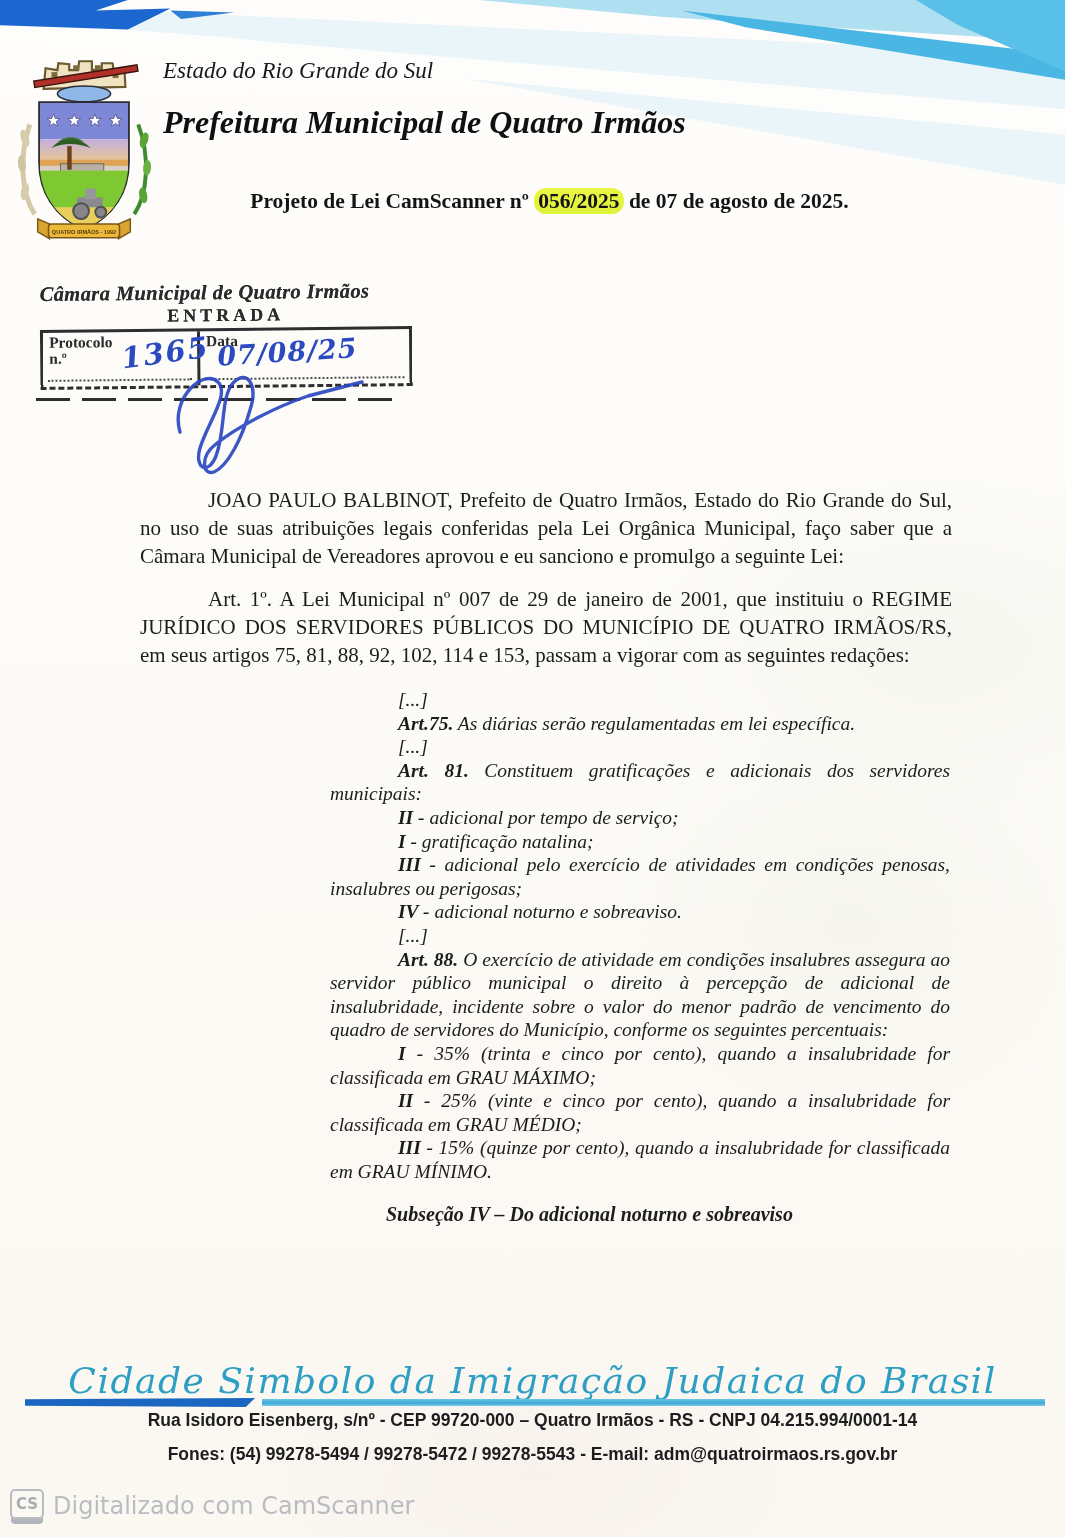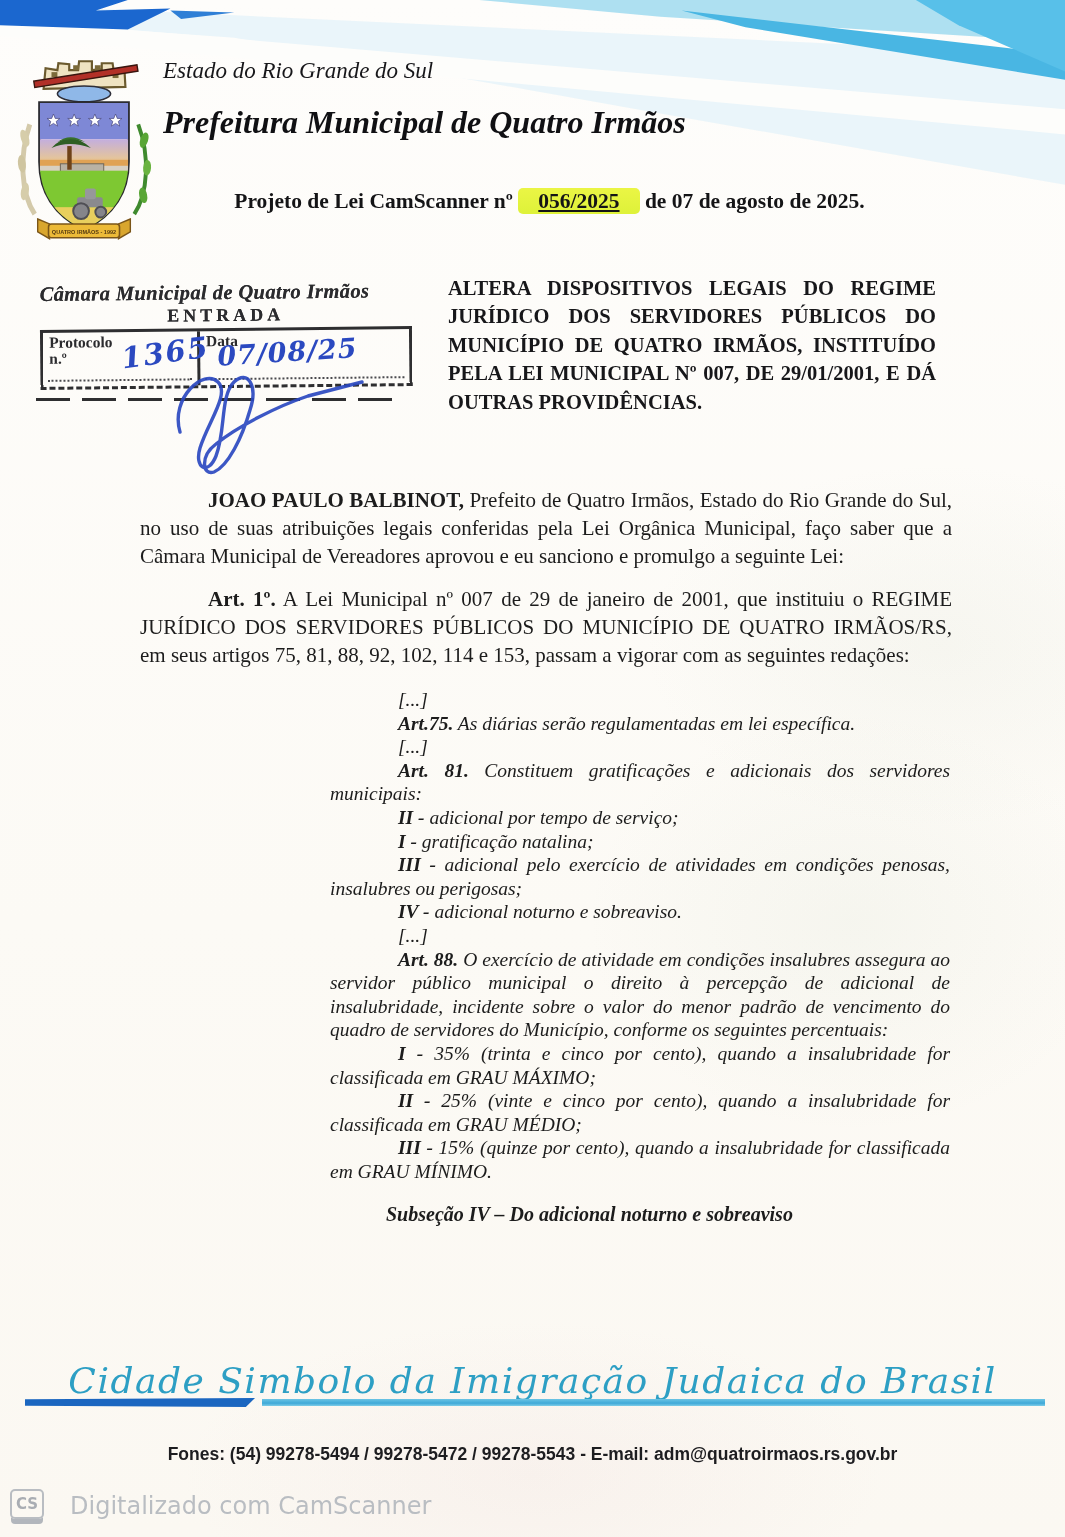--- a/index.html
+++ b/index.html
@@ -27,21 +27,21 @@
   .sw-navy2{background:#2f7fd6;clip-path:polygon(16% 5%,22% 6%,17% 9%);}
   
   .emblem{position:absolute;left:16px;top:52px;width:138px;height:196px;}
   
   .hdr{position:absolute;left:163px;top:58px;width:760px;}
   .hdr .state{font-style:italic;font-size:23px;color:#17171a;}
   .hdr .city{font-style:italic;font-weight:700;font-size:32px;margin-top:20px;color:#101013;}
   
   .doc-title{position:absolute;left:0;top:189px;width:100%;text-align:center;
     font-weight:700;font-size:21.5px;padding-left:34px;box-sizing:border-box;color:#141416;}
-  .hl{background:linear-gradient(180deg,#eaf544 8%, #dff23a 90%);border-radius:5px;padding:1px 20px;text-decoration:underline;}
+  .hl{background:linear-gradient(180deg,#eaf544 8%, #dff23a 90%);border-radius:12px;padding:1px 4px;}
   
   .stamp{position:absolute;left:40px;top:281px;width:372px;transform:rotate(-.6deg);color:#2b2b2e;}
   .stamp .s1{font-weight:700;font-size:20.5px;letter-spacing:.4px;font-style:italic;text-shadow:0 0 .6px #444;}
   .stamp .s2{font-weight:700;font-size:18px;letter-spacing:4px;text-align:center;margin-top:1px;text-shadow:0 0 .6px #444;}
   .stamp-box{margin-top:2px;border:3px solid #2e2e30;border-bottom-style:dashed;display:flex;height:54px;position:relative;}
   .stamp-box .cell{position:relative;padding:2px 6px;}
   .stamp-box .c1{width:142px;border-right:3px solid #2e2e30;}
   .stamp-box .c2{flex:1;}
   .stamp-box .lbl{font-size:15.5px;font-weight:700;line-height:1.05;}
   .dotline{position:absolute;left:5px;right:5px;bottom:5px;border-bottom:2px dotted #4a4a4e;}
@@ -51,39 +51,39 @@
   .stamp-dash{position:absolute;left:36px;top:398px;width:362px;height:3px;
     background:repeating-linear-gradient(90deg,#2e2e30 0 34px, transparent 34px 46px);}
   .signature{position:absolute;left:150px;top:352px;}
   
   .ementa{position:absolute;left:448px;top:274px;width:488px;
     font-weight:700;font-size:20.5px;line-height:28.4px;text-align:justify;color:#17171a;}
   
   .body{position:absolute;left:140px;top:486px;width:812px;font-size:21px;line-height:28px;text-align:justify;}
   .body p{margin:0;text-indent:68px;}
   .body .p2{margin-top:15px;}
-  .lead{font-weight:700;}
+  .lead{font-weight:400;}
   .quote{margin:19px 0 0 190px;width:620px;font-style:italic;font-size:19.5px;line-height:23.6px;}
   .quote .ql{margin:0;text-align:justify;}
   .quote .q-lead{font-weight:700;}
   .subsec{margin:17px 0 8px 190px;width:620px;font-style:italic;font-weight:700;font-size:20px;
     text-indent:56px;text-align:left;}
   
   .motto{position:absolute;left:0;top:1360px;width:100%;text-align:center;
     font-family:"DejaVu Serif", serif;font-style:italic;font-size:36px;letter-spacing:1.5px;color:#2d9fc4;}
   .rule-dark{position:absolute;left:25px;top:1398px;width:230px;height:9px;background:#1b66c0;
     clip-path:polygon(0 15%,100% 0,96% 100%,0 85%);}
   .rule-light{position:absolute;left:262px;top:1399px;width:783px;height:7px;
     background:linear-gradient(180deg,#6cc4e4,#3fa9d8 60%,#7fcde8);}
   .addr{position:absolute;left:0;top:1410px;width:100%;text-align:center;
     font-family:"Liberation Sans", sans-serif;font-weight:700;font-size:17.5px;color:#1d1d20;}
   .phones{position:absolute;left:0;top:1444px;width:100%;text-align:center;
     font-family:"Liberation Sans", sans-serif;font-weight:700;font-size:17.5px;color:#1d1d20;}
   
-  .cams{position:absolute;left:10px;top:1492px;display:flex;align-items:center;gap:26px;
+  .cams{position:absolute;left:10px;top:1492px;display:flex;align-items:center;gap:9px;
     font-family:"DejaVu Sans", sans-serif;color:#b9bdc2;font-size:24px;}
   .cs-badge{width:30px;height:26px;border:2.5px solid #b9bdc2;border-radius:5px;
     display:flex;align-items:center;justify-content:center;
     font-size:15px;font-weight:700;color:#a9adb3;box-shadow:0 6px 0 -1px #b2b6bc;margin-top:-5px;}
 </style>
 </head>
 <body>
 
 <div class="page">
 
@@ -186,21 +186,20 @@
       <div class="hand hand-date">07/08/25</div>
     </div>
   </div>
   <div class="stamp-dash"></div>
   <div class="signature">
     <svg width="225" height="135" viewBox="0 0 225 135">
       <path d="M30,80 C20,46 54,16 68,30 C80,42 58,70 50,96 C44,116 58,124 66,104 C76,78 70,44 84,30 C98,17 108,34 100,58 C92,86 78,114 64,120 C52,124 50,104 66,92 C88,74 128,54 158,44 L212,30" fill="none" stroke="#2b49c0" stroke-width="3.4" stroke-linecap="round" opacity="0.92"></path>
     </svg>
   </div>
 
-  <div class="ementa">ALTERA DISPOSITIVOS LEGAIS DO REGIME JURÍDICO DOS SERVIDORES PÚBLICOS DO MUNICÍPIO DE QUATRO IRMÃOS, INSTITUÍDO PELA LEI MUNICIPAL Nº 007, DE 29/01/2001, E DÁ OUTRAS PROVIDÊNCIAS.</div>
 
   <div class="body">
     <p><span class="lead">JOAO PAULO BALBINOT,</span><span> Prefeito de Quatro Irmãos, Estado do Rio Grande do Sul, no uso de suas atribuições legais conferidas pela Lei Orgânica Municipal, faço saber que a Câmara Municipal de Vereadores aprovou e eu sanciono e promulgo a seguinte Lei:</span></p>
     <p class="p2"><span class="lead">Art. 1º.</span><span> A Lei Municipal nº 007 de 29 de janeiro de 2001, que instituiu o REGIME JURÍDICO DOS SERVIDORES PÚBLICOS DO MUNICÍPIO DE QUATRO IRMÃOS/RS, em seus artigos 75, 81, 88, 92, 102, 114 e 153, passam a vigorar com as seguintes redações:</span></p>
 
     <div class="quote">
   <p class="ql"><span class="q-lead"></span><span>[...]</span></p>
 
   <p class="ql"><span class="q-lead">Art.75.</span><span> As diárias serão regulamentadas em lei específica.</span></p>
 
@@ -226,20 +225,21 @@
 
   <p class="ql"><span class="q-lead">III -</span><span> 15% (quinze por cento), quando a insalubridade for classificada em GRAU MÍNIMO.</span></p>
 </div>
 
     <div class="subsec">Subseção IV – Do adicional noturno e sobreaviso</div>
   </div>
 
   <div class="motto">Cidade Simbolo da Imigração Judaica do Brasil</div>
   <div class="rule-dark"></div>
   <div class="rule-light"></div>
+  <div class="addr">Rua Isidoro Eisenberg, s/nº - CEP 99720-000 – Quatro Irmãos - RS - CNPJ 04.215.994/0001-14</div>
   <div class="phones">Fones: (54) 99278-5494 / 99278-5472 / 99278-5543 - E-mail: adm@quatroirmaos.rs.gov.br</div>
 
   <div class="cams">
     <div class="cs-badge">CS</div>
     <div>Digitalizado com CamScanner</div>
   </div>
 
 </div>
 
 </body></html>

